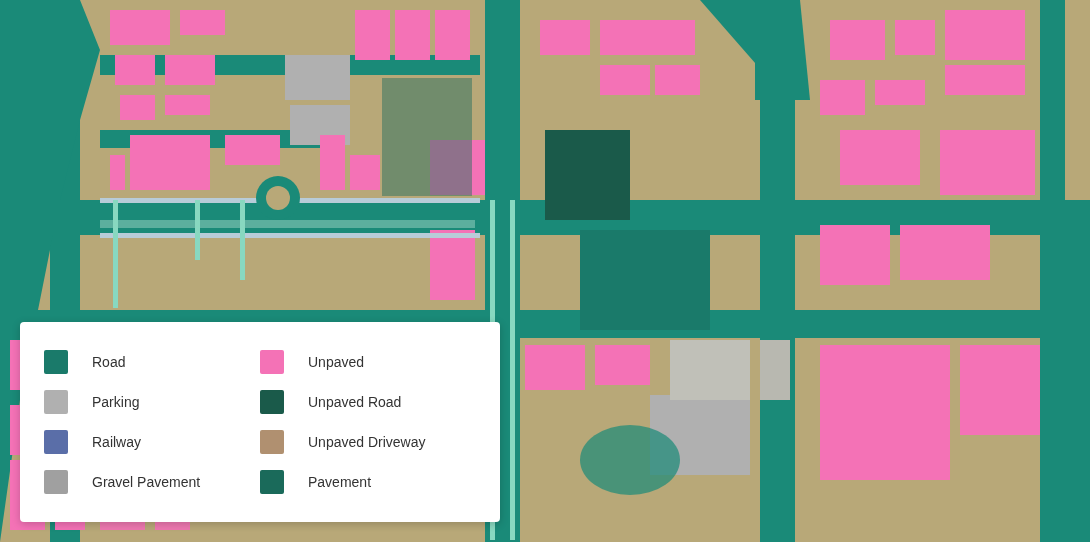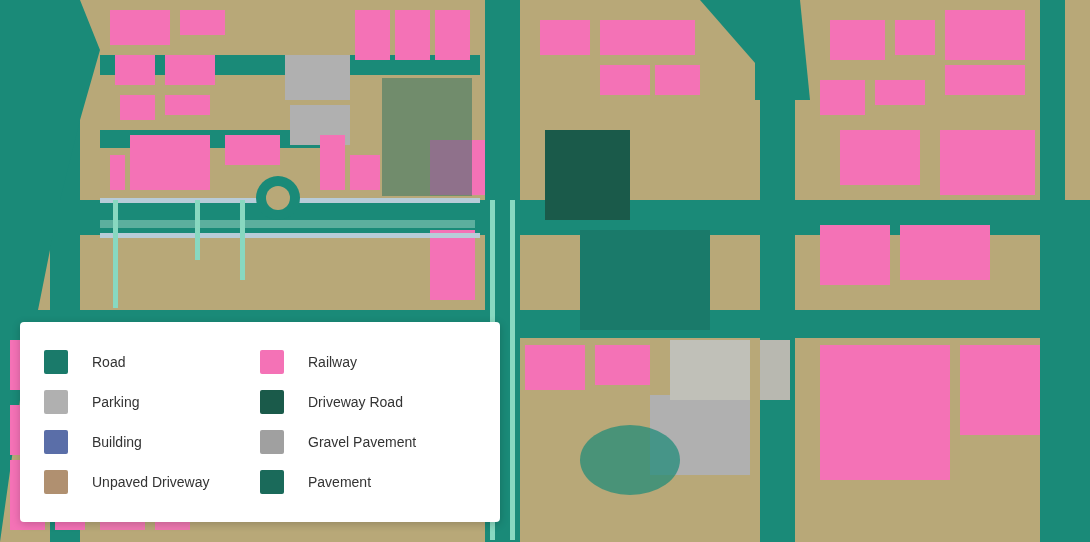--- a/index.html
+++ b/index.html
@@ -199,47 +199,47 @@
     <div class="legend-grid">
 
       <div class="legend-item">
         <div class="legend-swatch" style="background-color: #1a7a6a;"></div>
         <span class="legend-label">Road</span>
       </div>
 
 
       <div class="legend-item">
         <div class="legend-swatch" style="background-color: #f472b6;"></div>
-        <span class="legend-label">Railway</span>
+        <span class="legend-label">Unpaved</span>
       </div>
 
       <div class="legend-item">
         <div class="legend-swatch" style="background-color: #b0b0b0;"></div>
         <span class="legend-label">Parking</span>
       </div>
 
 
       <div class="legend-item">
         <div class="legend-swatch" style="background-color: #1a5a4a;"></div>
-        <span class="legend-label">Driveway Road</span>
+        <span class="legend-label">Unpaved Road</span>
       </div>
 
       <div class="legend-item">
         <div class="legend-swatch" style="background-color: #5a6ea8;"></div>
-        <span class="legend-label">Building</span>
+        <span class="legend-label">Railway</span>
+      </div>
+
+      <div class="legend-item">
+        <div class="legend-swatch" style="background-color: #b09070;"></div>
+        <span class="legend-label">Unpaved Driveway</span>
       </div>
 
       <div class="legend-item">
         <div class="legend-swatch" style="background-color: #a0a0a0;"></div>
         <span class="legend-label">Gravel Pavement</span>
-      </div>
-
-      <div class="legend-item">
-        <div class="legend-swatch" style="background-color: #b09070;"></div>
-        <span class="legend-label">Unpaved Driveway</span>
       </div>
 
 
       <div class="legend-item">
         <div class="legend-swatch" style="background-color: #1a6a5a;"></div>
         <span class="legend-label">Pavement</span>
       </div>
 
     </div>
   </div>

